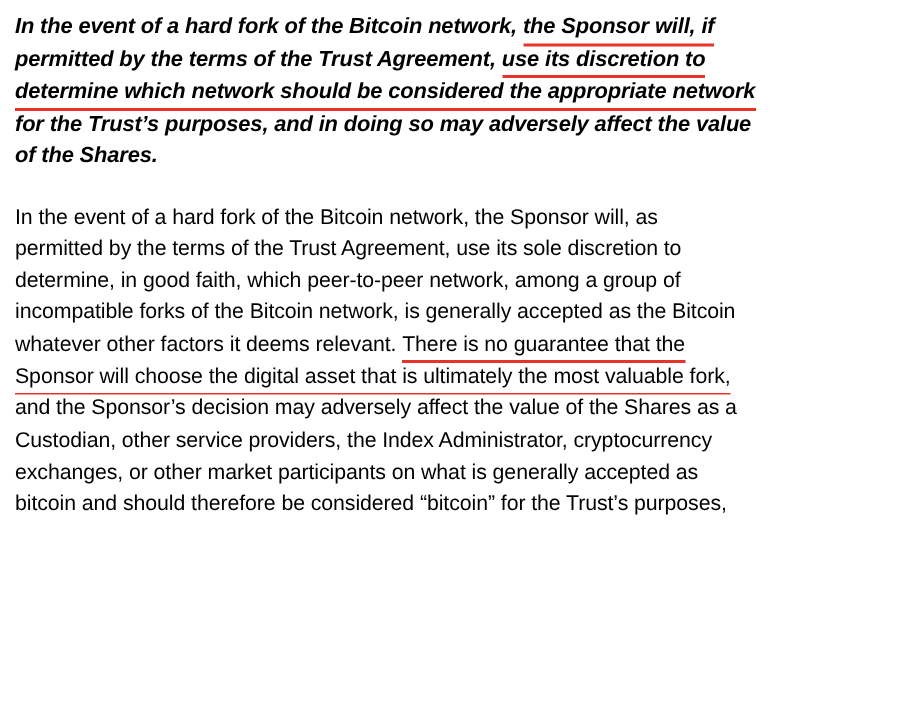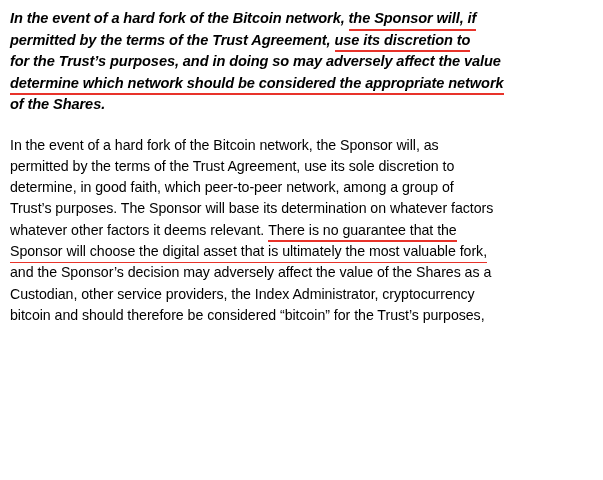--- a/index.html
+++ b/index.html
@@ -62,32 +62,33 @@
   }
 </style>
 </head>
 <body>
 
 <div class="page">
 
   <div class="heading">
       <span class="line"><span>In the event of a hard fork of the Bitcoin network, </span><span class="ul">the Sponsor will, if</span></span>
       <span class="line"><span>permitted by the terms of the Trust Agreement, </span><span class="ul">use its discretion to</span></span>
+      <span class="line"><span class="ul">determine which network should be considered the appropriate network</span></span>
       <span class="line"><span>for the Trust’s purposes, and in doing so may adversely affect the value</span></span>
-      <span class="line"><span class="ul">determine which network should be considered the appropriate network</span></span>
       <span class="line"><span>of the Shares.</span></span>
     </div>
 
   <div class="spacer"></div>
 
   <div class="body-para">
       <span class="line"><span>In the event of a hard fork of the Bitcoin network, the Sponsor will, as</span></span>
       <span class="line"><span>permitted by the terms of the Trust Agreement, use its sole discretion to</span></span>
       <span class="line"><span>determine, in good faith, which peer-to-peer network, among a group of</span></span>
-      <span class="line"><span>Trust’s purposes. The Sponsor will base its determination on whatever factors</span></span>
+      <span class="line"><span>incompatible forks of the Bitcoin network, is generally accepted as the Bitcoin</span></span>
       <span class="line"><span>whatever other factors it deems relevant. </span><span class="ul">There is no guarantee that the</span></span>
       <span class="line"><span class="ul">Sponsor will choose the digital asset that is ultimately the most valuable fork,</span></span>
       <span class="line"><span>and the Sponsor’s decision may adversely affect the value of the Shares as a</span></span>
       <span class="line"><span>Custodian, other service providers, the Index Administrator, cryptocurrency</span></span>
+      <span class="line"><span>exchanges, or other market participants on what is generally accepted as</span></span>
       <span class="line"><span>bitcoin and should therefore be considered “bitcoin” for the Trust’s purposes,</span></span>
     </div>
 
 </div>
 
 </body></html>

